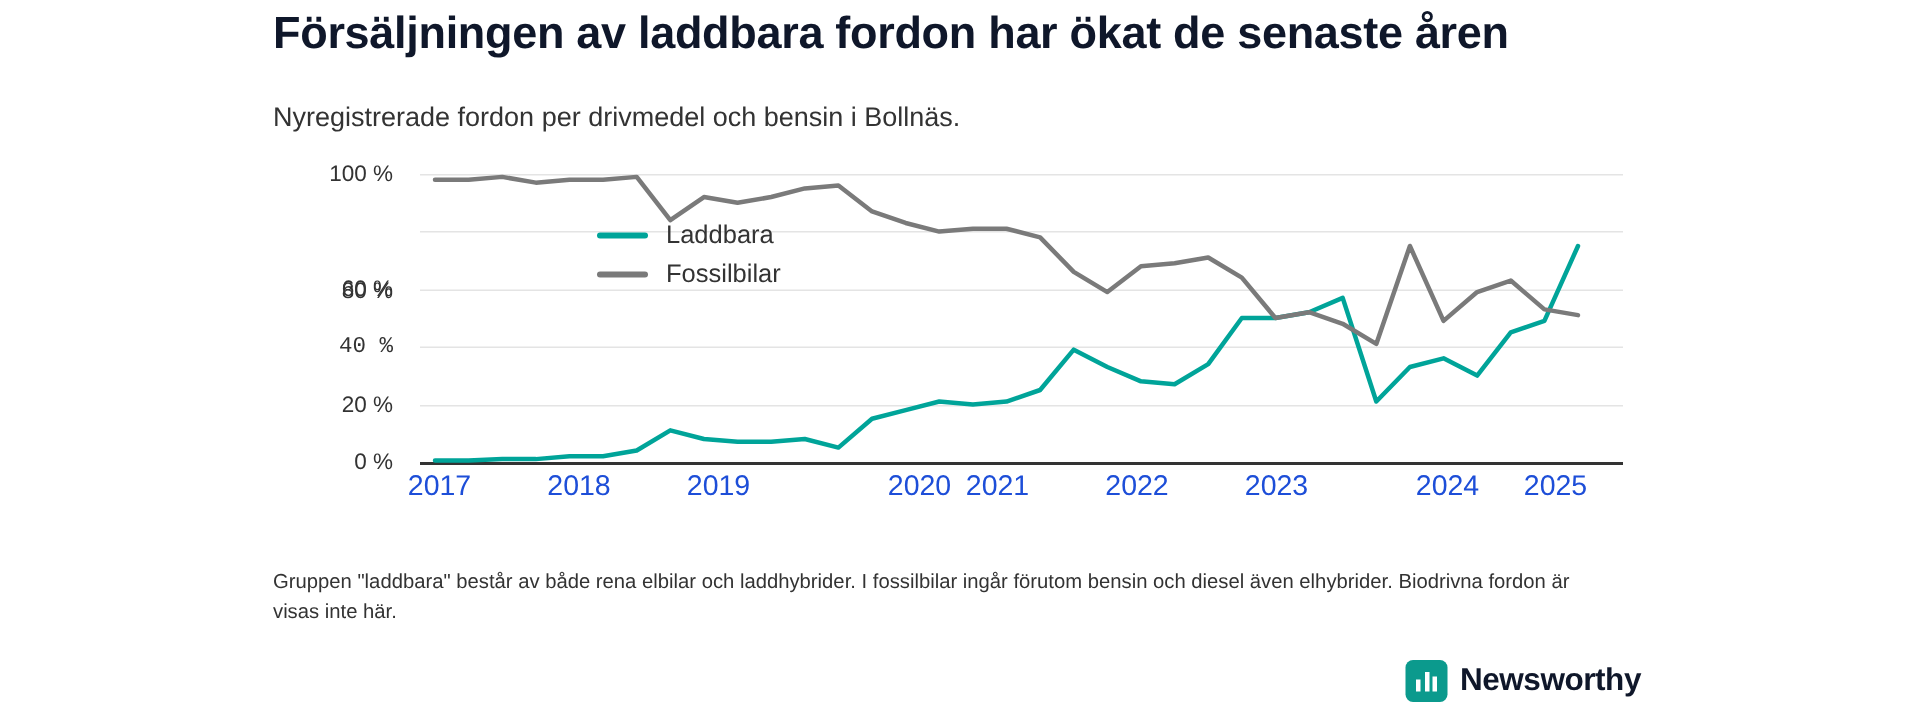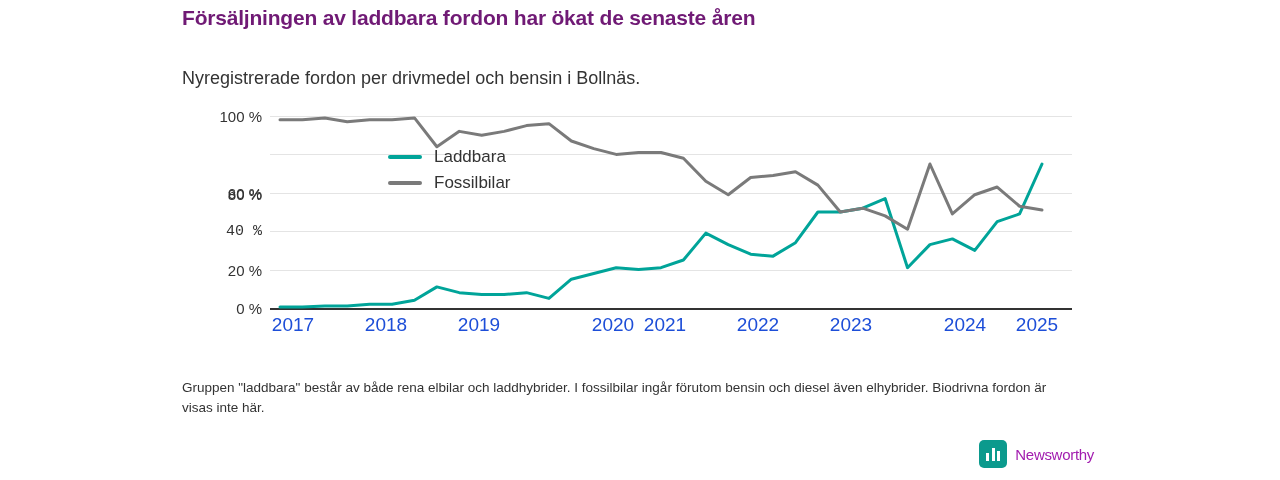--- a/index.html
+++ b/index.html
@@ -18,43 +18,43 @@
   .page {
     position: relative;
     width: 1280px;
     height: 480px;
   }
   .title {
     position: absolute;
     left: 182px;
     top: 6px;
     width: 1000px;
-    font-size: 21px;
+    font-size: 30px;
     font-weight: bold;
-    color: #701a75;
+    color: #0f172a;
     letter-spacing: -0.2px;
   }
   .subtitle {
     position: absolute;
     left: 182px;
     top: 68px;
     width: 1000px;
     font-size: 18px;
     color: #333333;
   }
   .chart-area {
     position: absolute;
     left: 182px;
     top: 108px;
     width: 900px;
     height: 230px;
   }
   .plot {
     position: absolute;
-    left: 88px;
+    left: 98px;
     top: 8px;
     width: 802px;
     height: 192px;
   }
   .gridline {
     position: absolute;
     left: 0;
     width: 802px;
     height: 1px;
     background: #e4e4e4;
@@ -151,23 +151,23 @@
     position: absolute;
     bottom: 7px;
     width: 3px;
     background: #ffffff;
     display: block;
   }
   .brand-mark i.b1 { left: 7px;  height: 8px; }
   .brand-mark i.b2 { left: 12.5px; height: 13px; }
   .brand-mark i.b3 { left: 18px; height: 10px; }
   .brand-text {
-    font-size: 15px;
-    font-weight: normal;
-    color: #a21caf;
+    font-size: 21px;
+    font-weight: bold;
+    color: #0f172a;
     letter-spacing: -0.3px;
   }
 </style>
 </head>
 <body>
 
 <div class="page">
 
   <div class="title">Försäljningen av laddbara fordon har ökat de senaste åren</div>
   <div class="subtitle">Nyregistrerade fordon per drivmedel och bensin i Bollnäs.</div>

